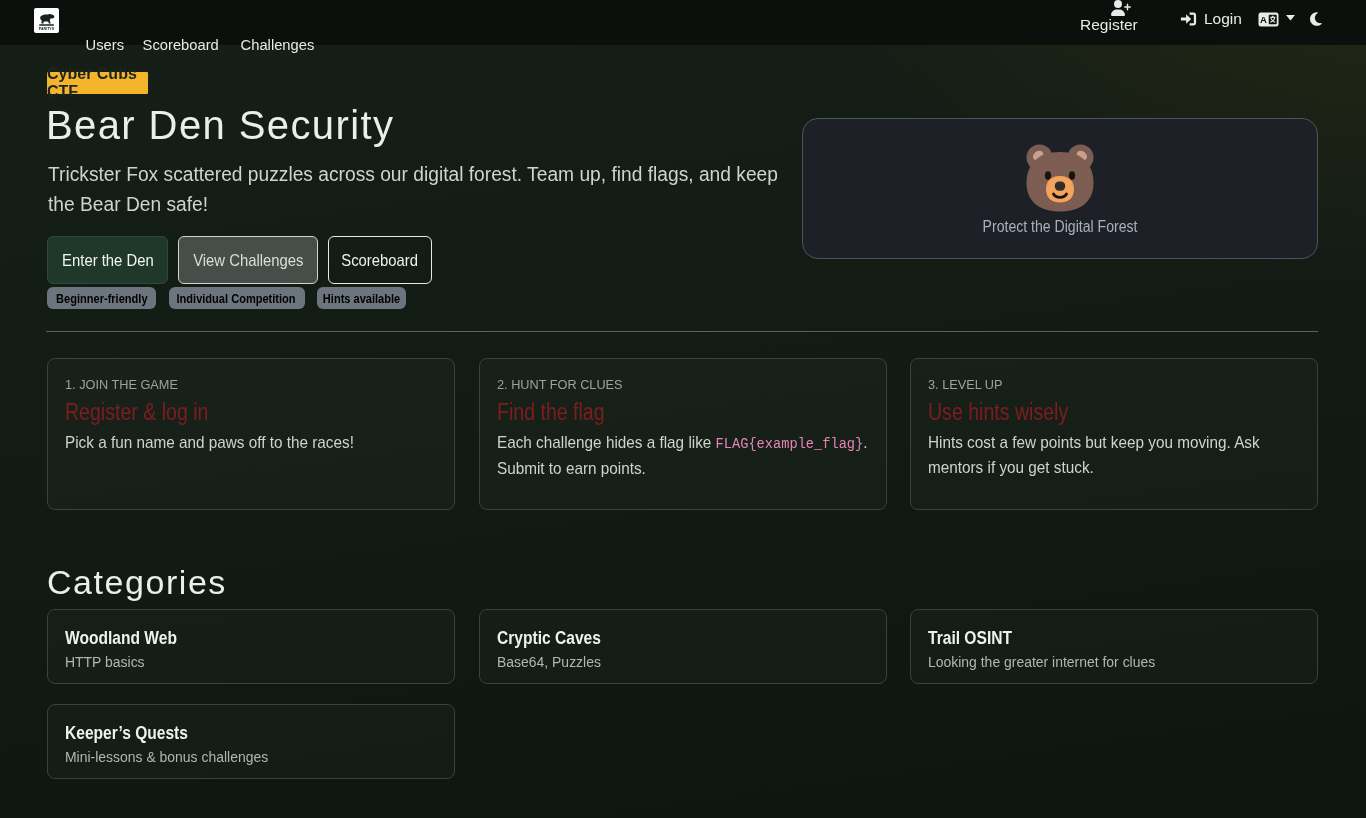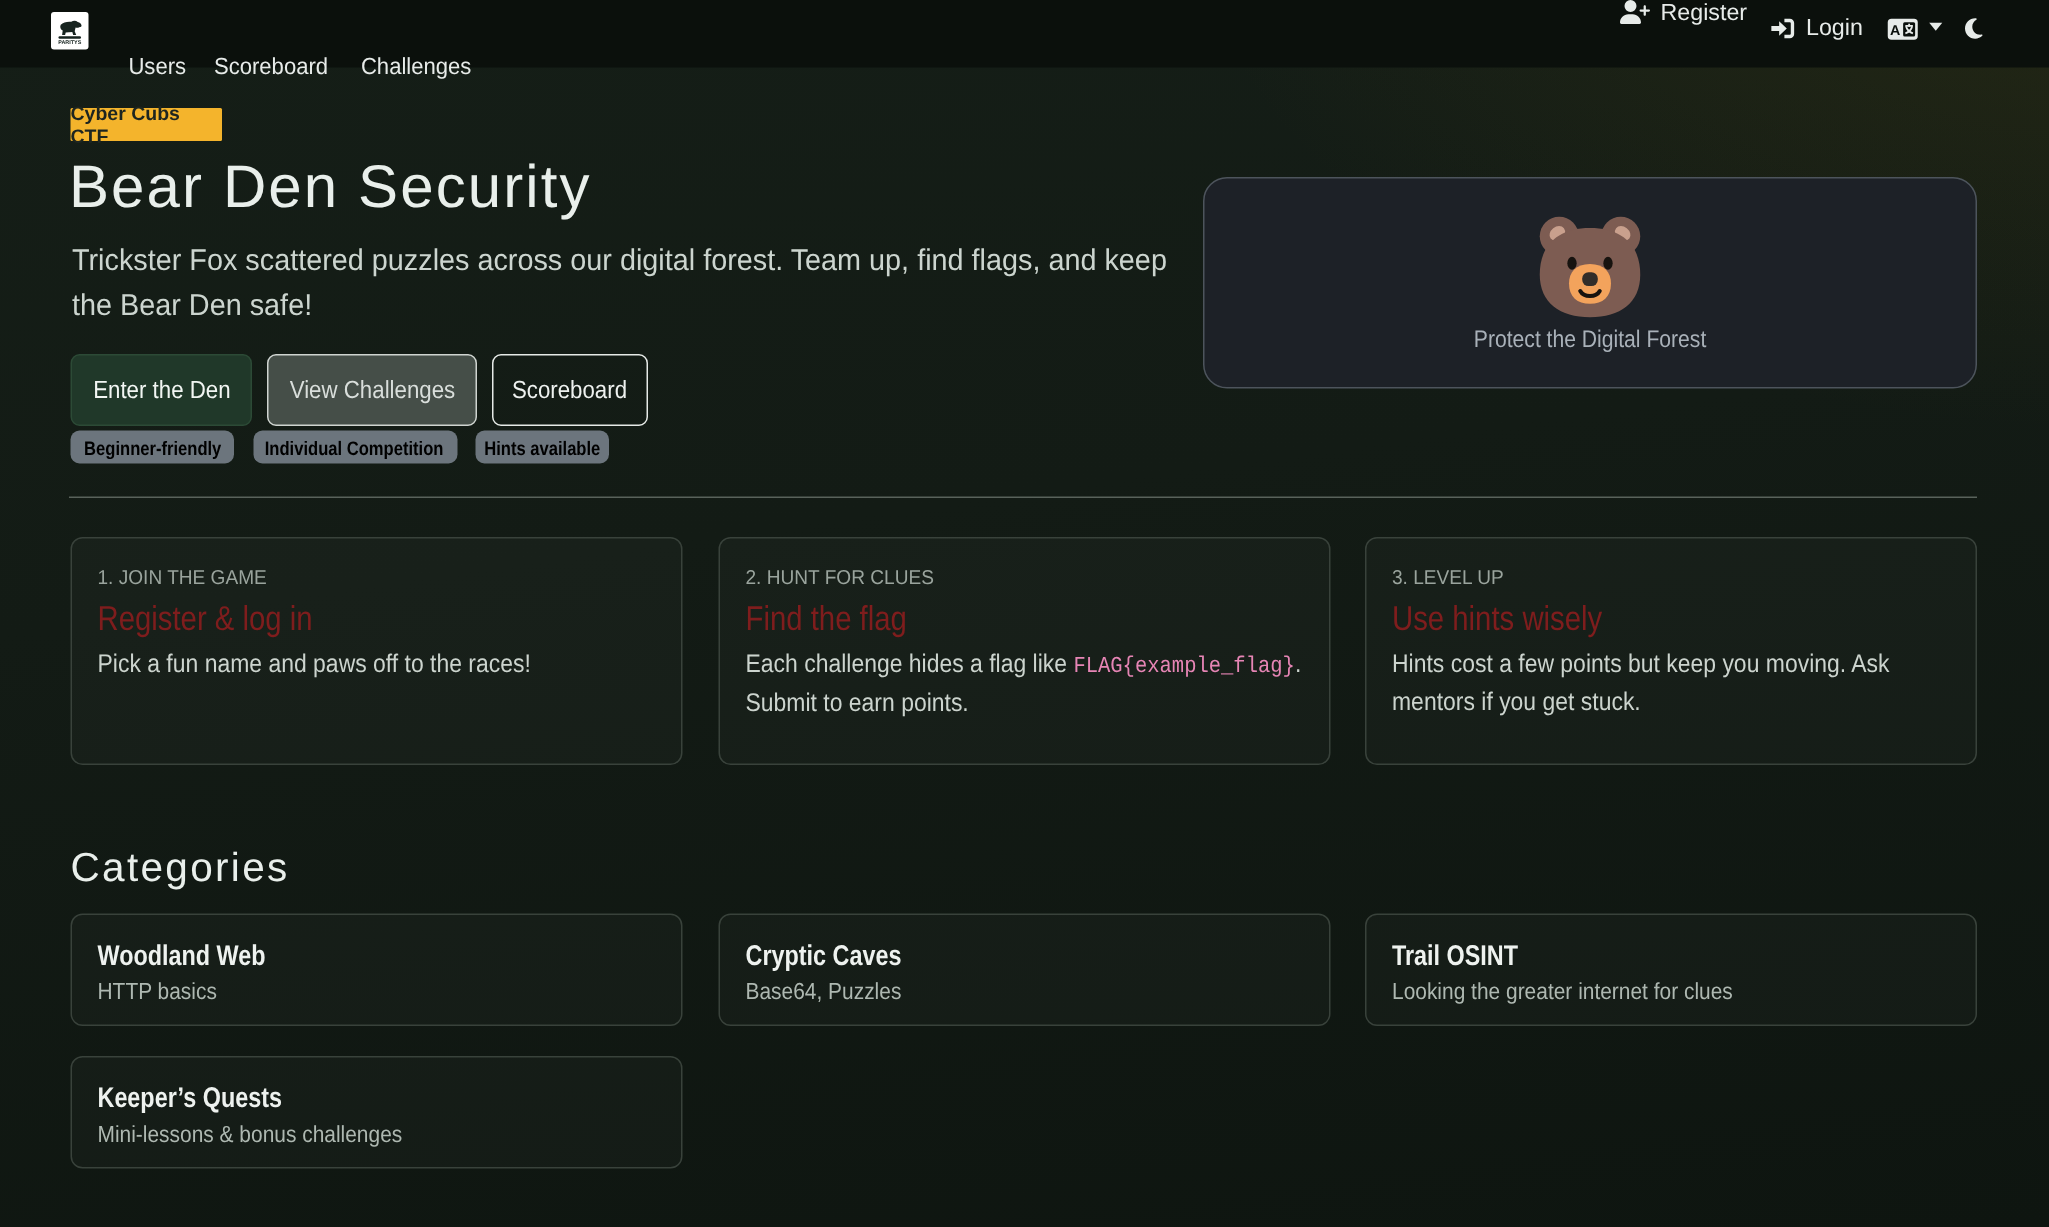--- a/index.html
+++ b/index.html
@@ -22,21 +22,21 @@
   .logo { position:absolute; left:34px; top:8px; width:25px; height:25px; background:#fff; border-radius:2px; }
   .nav-l { position:absolute; top:0; height:41px; display:flex; align-items:center; font-size:15.5px; color:#e7ebe9;margin-top:24px; }
   #nlinks { left:78px; gap:0; }
   #nlinks a { color:#e7ebe9; text-decoration:none; padding:0 8px; display:inline-block; transform:scaleX(0.95); transform-origin:left center; }
   #nlinks a + a { margin-left:1px; }
   .nav-r { position:absolute; top:0; height:38px; display:flex; align-items:center; color:#e7ebe9; font-size:15.5px; }
   .nav-r .item { display:flex; align-items:center; }
   
   .badge-ctf {
     position:absolute; left:47px; top:72px; height:22px; width:101px;
-    background:#f4b42c; color:#1d2520; font-size:13px; font-weight:bold;
+    background:#f4b42c; color:#1d2520; font-size:16px; font-weight:bold;
     border-radius:1px; display:flex; align-items:center; justify-content:center;
   }
   h1 {
     position:absolute; left:46px; top:103px;
     font-size:40px; font-weight:400; color:#e9efeb; letter-spacing:1.4px;
   }
   .lead {
     position:absolute; left:48px; top:159px;
     font-size:20px; line-height:30px; color:#ccd5cf;
     transform:scaleX(0.96); transform-origin:left top;
@@ -68,21 +68,21 @@
   }
   .txt { display:block; transform-origin:left top; }
   .step { top:358px; height:152px; }
   .step .lbl { font-size:13.4px; color:#9aa49d; transform:scaleX(0.95); transform-origin:left top; margin-top:-2px; }
   .step h4 { font-size:23px; font-weight:400; color:#7f1d1d; margin-top:7px; }
   .step h4 .txt { transform:scaleX(0.85); }
   .step p { font-size:17px; line-height:24.5px; color:#ccd4ce; margin-top:5px; transform:scaleX(0.9); transform-origin:left top; width:111%; }
   code { font-family:"Liberation Mono", monospace; color:#e685b5; font-size:15.2px; }
   #s1 { left:47px; } #s2 { left:478.7px; } #s3 { left:910.3px; }
   
-  h2 { position:absolute; left:47px; top:563px; font-size:27px; font-weight:400; color:#e9efeb; letter-spacing:1.55px; }
+  h2 { position:absolute; left:47px; top:563px; font-size:34px; font-weight:400; color:#e9efeb; letter-spacing:1.55px; }
   .cat { height:75px; padding:17px 17px 0; }
   .cat .t { font-size:19px; font-weight:bold; color:#eef2ef; transform:scaleX(0.82); transform-origin:left top; }
   .cat .s { font-size:15.5px; color:#aeb8b1; margin-top:4px; transform:scaleX(0.9); transform-origin:left top; }
   #c1 { left:47px; top:609px; } #c2 { left:478.7px; top:609px; } #c3 { left:910.3px; top:609px; }
   #c4 { left:47px; top:704px; }
   .icn { display:inline-block; vertical-align:middle; }
 </style>
 </head>
 <body>
 <nav>
@@ -94,21 +94,21 @@
       </g>
       <text x="12.5" y="21.5" text-anchor="middle" font-family="Liberation Sans" font-weight="bold" font-size="3.6" fill="#16231f">PARITYS</text>
     </svg>
   </div>
   <div class="nav-l" id="nlinks">
     <a>Users</a>
       <a>Scoreboard</a>
       <a>Challenges</a>
   </div>
   <div class="nav-r" id="nr">
-    <div class="item" style="position:absolute;left:1080px;top:0;height:38px;display:flex;align-items:flex-start;">
+    <div class="item" style="position:absolute;left:1080px;top:0;height:38px;display:flex;align-items:flex-end;flex-direction:column;">
       <svg class="icn" width="20" height="16" viewBox="0 0 640 512" fill="#e7ebe9" style="margin-right:7px;">
         <path d="M96 128a128 128 0 1 1 256 0A128 128 0 1 1 96 128zM0 482.3C0 383.8 79.8 304 178.3 304h91.4C368.2 304 448 383.8 448 482.3c0 16.4-13.3 29.7-29.7 29.7H29.7C13.3 512 0 498.7 0 482.3zM504 312V248H440c-13.3 0-24-10.7-24-24s10.7-24 24-24h64V136c0-13.3 10.7-24 24-24s24 10.7 24 24v64h64c13.3 0 24 10.7 24 24s-10.7 24-24 24H552v64c0 13.3-10.7 24-24 24s-24-10.7-24-24z"></path>
       </svg>
       <span>Register</span>
     </div>
     <div class="item" style="position:absolute;left:1180px;top:0;height:38px;display:flex;align-items:center;">
       <svg class="icn" width="17" height="16" viewBox="0 0 17 16" fill="#e7ebe9" style="margin-right:7px;">
         <path d="M9.6 1.5 h3.6 a2.9 2.9 0 0 1 2.9 2.9 v7.2 a2.9 2.9 0 0 1 -2.9 2.9 h-3.6 v-2.3 h3.6 a0.65 0.65 0 0 0 0.65-0.65 v-7.1 a0.65 0.65 0 0 0 -0.65-0.65 h-3.6 Z"></path>
         <path d="M6.1 3.2 L11.2 8 L6.1 12.8 V9.6 H0.9 V6.4 H6.1 Z"></path>
       </svg>

